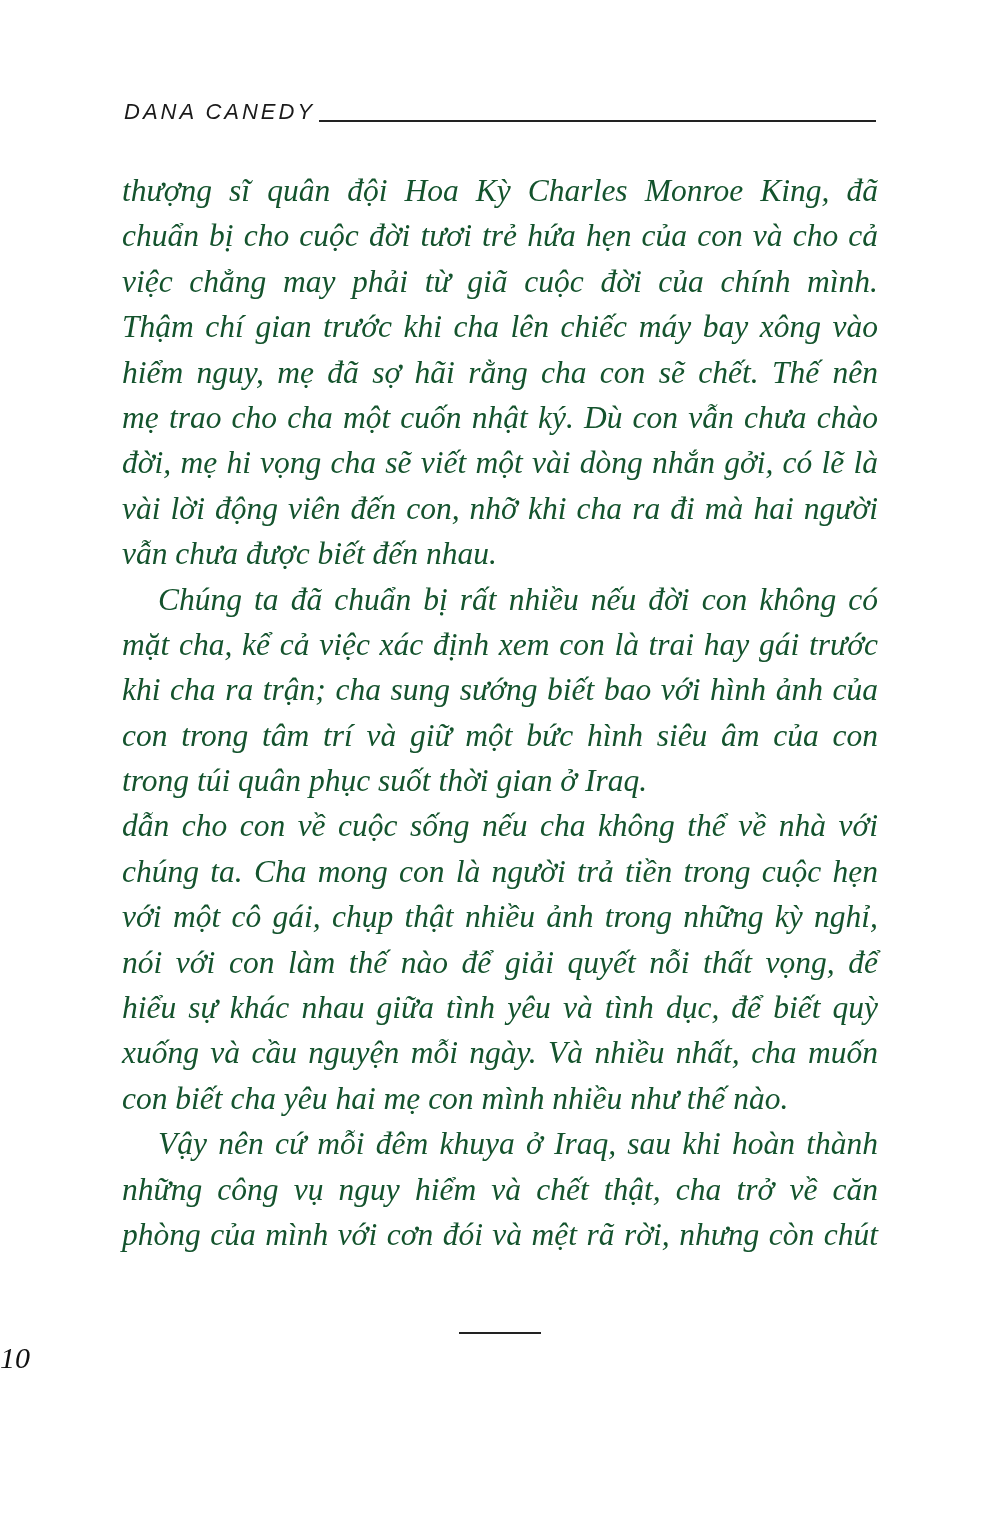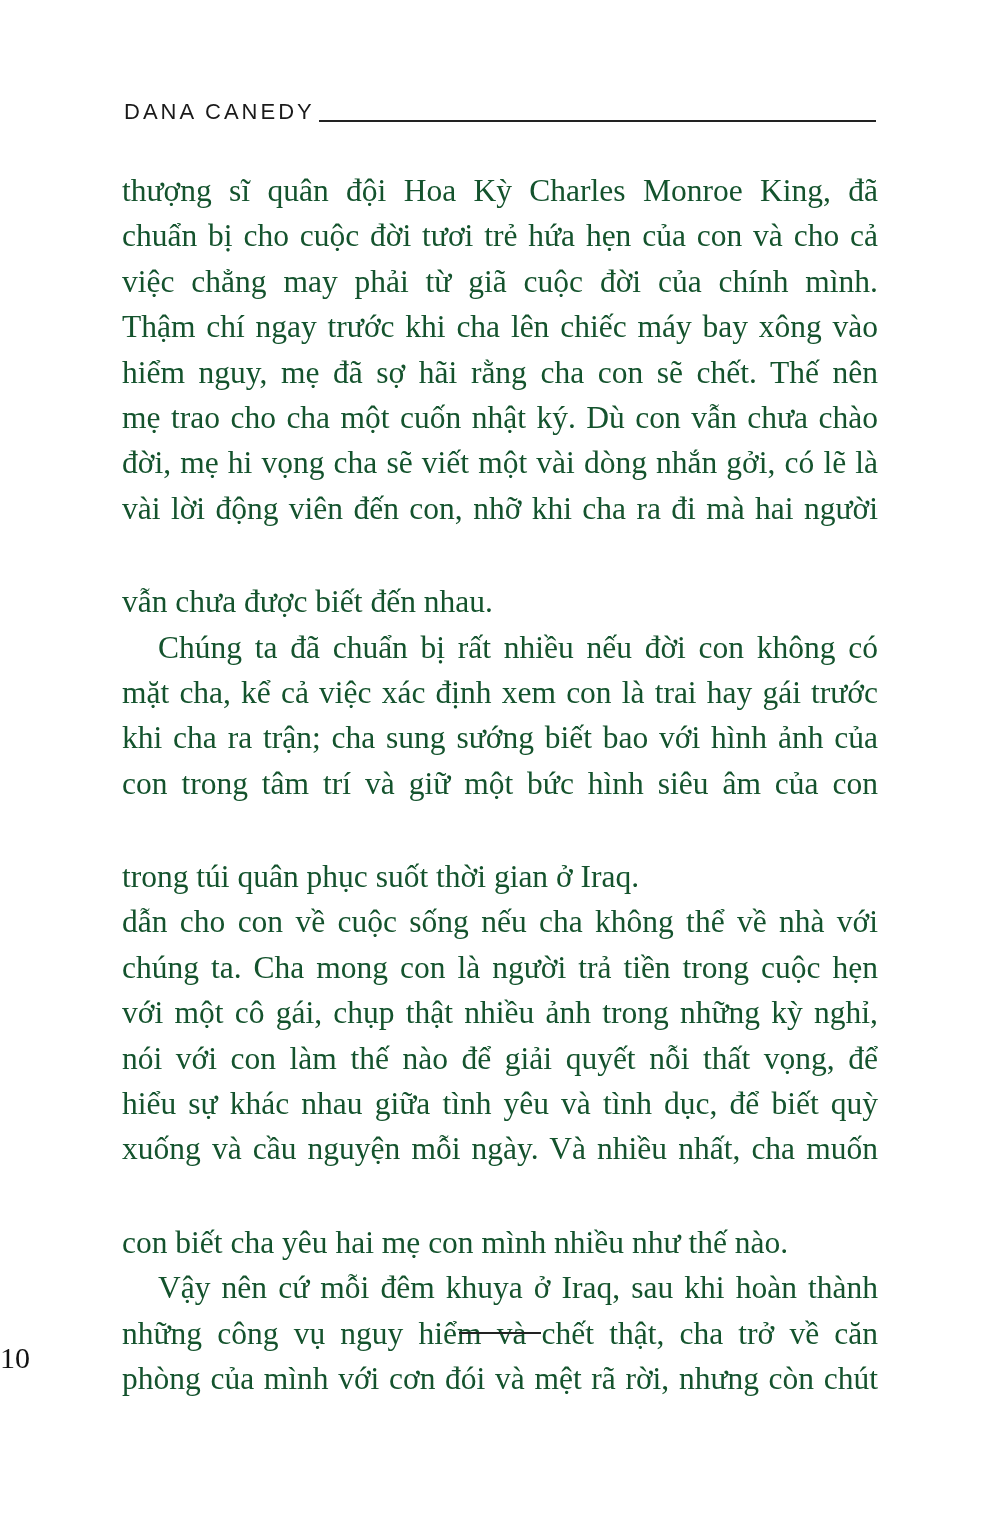--- a/index.html
+++ b/index.html
@@ -13,20 +13,21 @@
       position: relative;
       overflow: hidden;
       color: #111111;
       font-family: "Liberation Serif", "DejaVu Serif", serif;
     }
     .page {
       position: absolute;
       left: 0; top: 0;
       width: 1000px;
       height: 1524px;
+      font-style: italic;
     }
     .running-head {
       position: absolute;
       left: 124px;
       top: 100px;
       width: 752px;
       display: flex;
       align-items: flex-end;
     }
     .running-head .author {
@@ -55,21 +56,20 @@
     }
     .body-text .line {
       display: block;
       white-space: nowrap;
       text-align: justify;
       text-align-last: justify;
       height: 45.4px;
     }
     .body-text .line.last {
       text-align-last: left;
-      margin-top: 48px;
     }
     .body-text .line.indent {
       padding-left: 36px;
     }
     .folio {
       position: absolute;
       left: 0;
       width: 1000px;
       top: 1332px;
       text-align: left;
@@ -94,21 +94,21 @@
     <span class="author">DANA CANEDY</span>
     <span class="rule"></span>
   </div>
 
   <div class="body-text">
 
     <div>
       <span class="line">thượng sĩ quân đội Hoa Kỳ Charles Monroe King, đã</span>
       <span class="line">chuẩn bị cho cuộc đời tươi trẻ hứa hẹn của con và cho cả</span>
       <span class="line">việc chẳng may phải từ giã cuộc đời của chính mình.</span>
-      <span class="line">Thậm chí ngay trước khi cha lên chiếc máy bay xông vào</span>
+      <span class="line">Thậm chí gian trước khi cha lên chiếc máy bay xông vào</span>
       <span class="line">hiểm nguy, mẹ đã sợ hãi rằng cha con sẽ chết. Thế nên</span>
       <span class="line">mẹ trao cho cha một cuốn nhật ký. Dù con vẫn chưa chào</span>
       <span class="line">đời, mẹ hi vọng cha sẽ viết một vài dòng nhắn gởi, có lẽ là</span>
       <span class="line">vài lời động viên đến con, nhỡ khi cha ra đi mà hai người</span>
       <span class="line last">vẫn chưa được biết đến nhau.</span>
     </div>
 
     <div>
       <span class="line indent">Chúng ta đã chuẩn bị rất nhiều nếu đời con không có</span>
       <span class="line">mặt cha, kể cả việc xác định xem con là trai hay gái trước</span>

